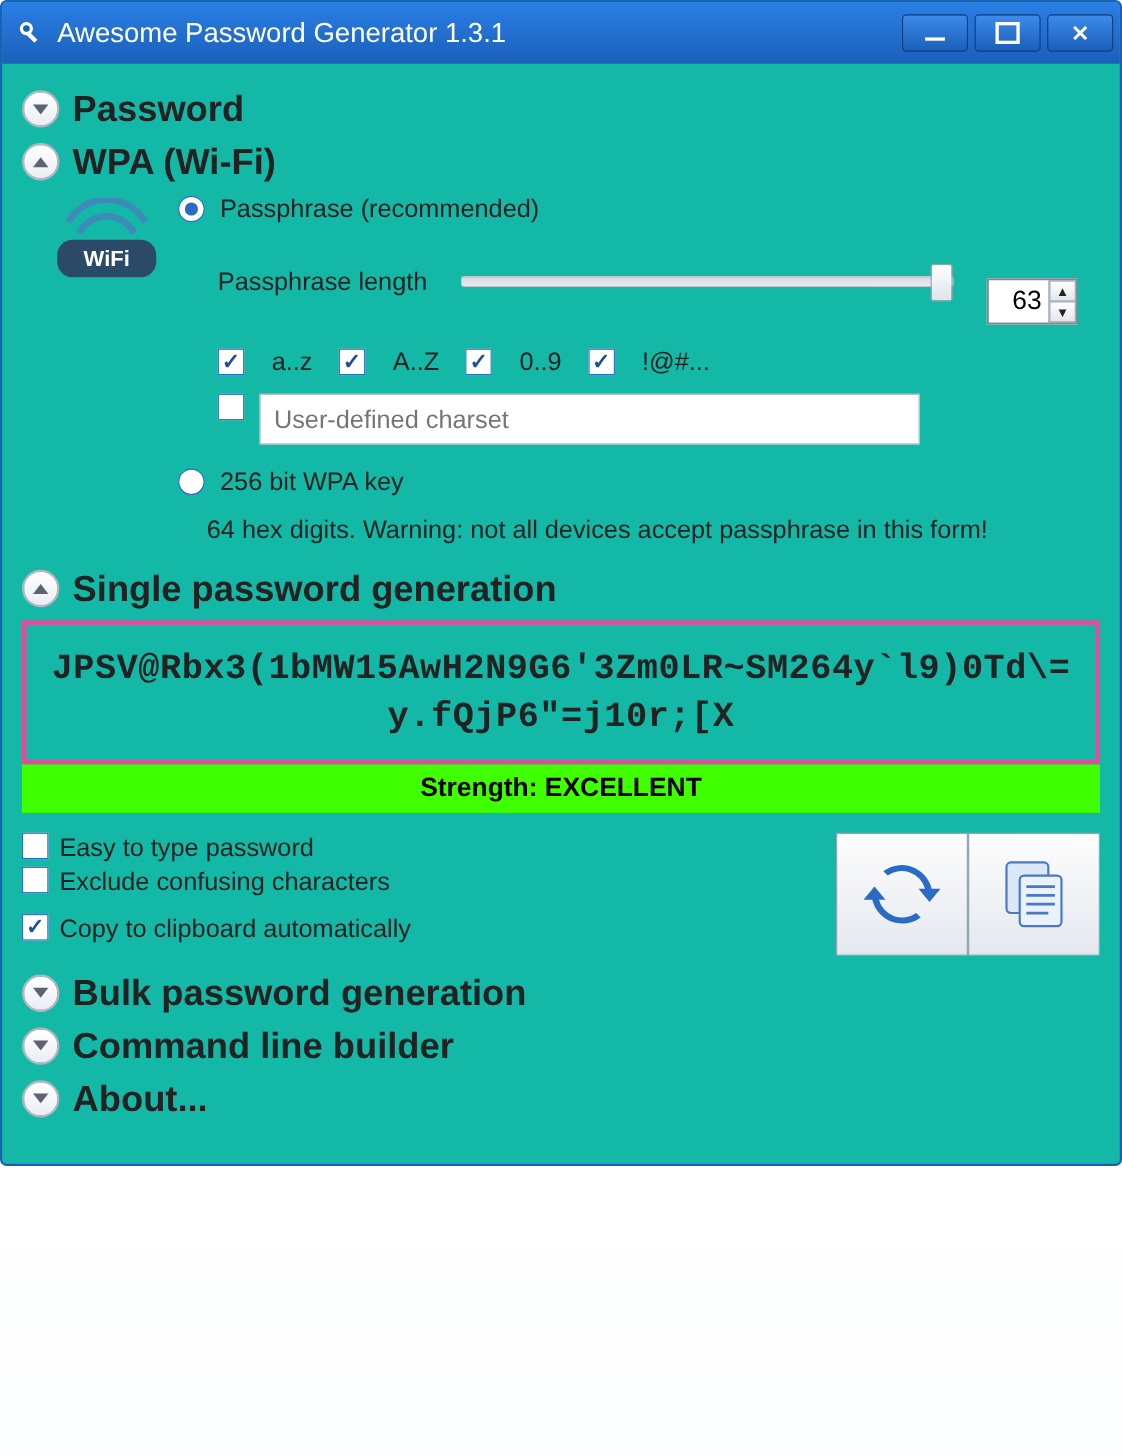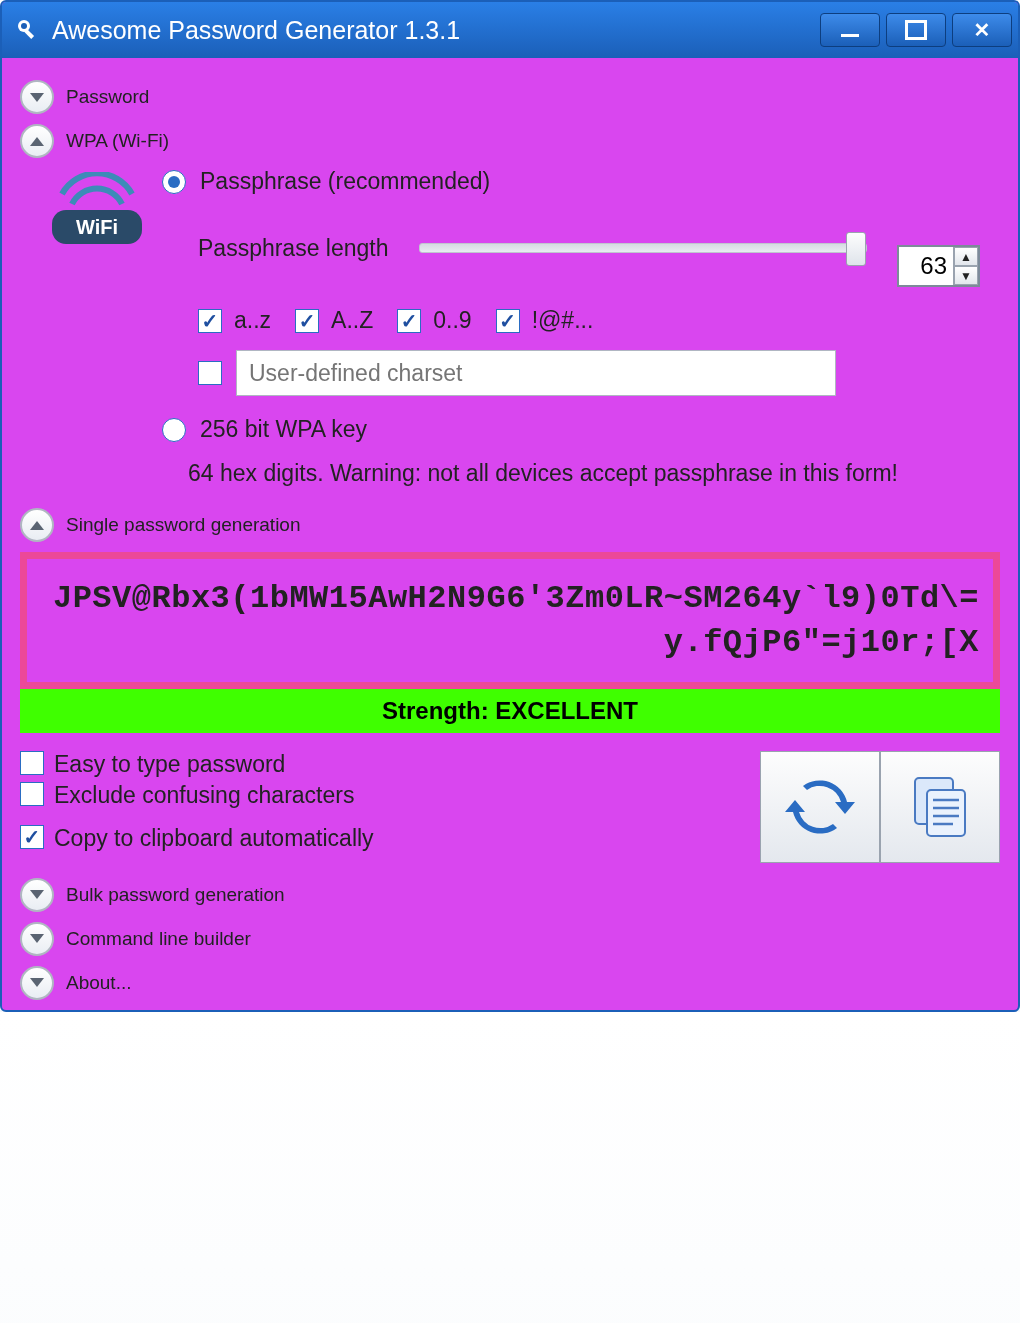--- a/index.html
+++ b/index.html
@@ -8,22 +8,23 @@
     background: linear-gradient(180deg,#ffffff 0%, #f3f7fb 100%);
     font-family: "Segoe UI", Tahoma, Arial, sans-serif;
     font-size: 23px;
     color: #222;
     width: 1020px;
   }
   .window {
     width: 1020px;
     border: 2px solid #1b5fb8;
     border-radius: 6px;
-    background: #d946ef;
+    background: #14b8a6;
     position: relative;
+    padding-bottom: 30px;
   }
   .titlebar {
     height: 56px;
     background: linear-gradient(180deg,#2a7fe6 0%,#1b5fb8 100%);
     display: flex;
     align-items: center;
     padding: 0 6px 0 12px;
     border-radius: 4px 4px 0 0;
   }
   .title-icon {
@@ -57,21 +58,21 @@
   .expand-btn {
     width: 34px; height: 34px;
     border: 2px solid #b0b6c2;
     border-radius: 50%;
     background: linear-gradient(180deg,#fff 0%, #e9edf3 100%);
     display:flex;align-items:center;justify-content:center;
     margin-right: 12px;
     cursor:pointer;
     flex-shrink:0;
   }
-  .section-title { font-weight: normal; font-size: 19px; }
+  .section-title { font-weight: bold; font-size: 33px; }
   .wpa-body { padding-left: 0px; }
   .wpa-row { display:flex; align-items:flex-start; }
   .wifi-logo { width: 120px; padding-top: 4px; flex-shrink:0; margin-left:22px; }
   .wpa-main { flex:1; padding-right:20px; }
   .radio-row { display:flex; align-items:center; margin-bottom:14px;}
   .radio {
     width:24px;height:24px;border:1.5px solid #2a6cc3;border-radius:50%;
     margin-right:14px;display:flex;align-items:center;justify-content:center;
     background:#fff;position:relative;flex-shrink:0;
   }
@@ -101,31 +102,31 @@
     width:24px;flex:1;font-size:12px;display:flex;align-items:center;justify-content:center;
     border:1px solid #9aa3af;background:linear-gradient(180deg,#fff,#e2e6ec);cursor:pointer;
   }
   .charset-row{display:flex;gap:24px;margin-left:36px;margin-bottom:16px;align-items:center;}
   .checkbox{
     width:24px;height:24px;border:1.8px solid #2a6cc3;background:#fff;
     display:flex;align-items:center;justify-content:center;flex-shrink:0;
     cursor:pointer;
   }
   .checkbox.checked::after{content:"✓";color:#1f4fa0;font-size:20px;font-weight:bold;line-height:1;}
-  .cb-item{display:flex;align-items:center;gap:12px;}
-  .userdef-row{display:flex;align-items:center;gap:14px;margin-left:36px;margin-bottom:20px;}
+  .cb-item{display:flex;align-items:center;gap:25px;}
+  .userdef-row{display:flex;gap:14px;margin-left:36px;margin-bottom:20px;}
   .userdef-input{
     flex:1;height:46px;border:1px solid #b0b6c2;padding:0 12px;
     font-size:23px;color:#888;font-family:inherit;max-width:600px;
   }
   .hex-note{margin-left:26px;margin-top:10px;line-height:1.45;color:#222;padding-right:40px;}
   .password-box{
-    border:7px solid #ec4899;margin:10px 0 0 0;padding:18px 14px;
+    border:4px solid #ec4899;margin:10px 0 0 0;padding:18px 14px;
     font-family:"Courier New",monospace;font-weight:bold;font-size:32px;
-    letter-spacing:0.5px;text-align:right;line-height:1.35;word-break:break-all;
+    letter-spacing:0.5px;text-align:center;line-height:1.35;word-break:break-all;
   }
   .strength-bar{
     background:#3fff00;color:#000;text-align:center;padding:8px 0;font-size:24px;
     margin-bottom:18px;
     font-weight:bold;
   }
   .opts-row{display:flex;align-items:flex-start;gap:20px;}
   .opts-left{flex:1;}
   .opt{display:flex;gap:10px;margin-bottom:4px;}
   .opt-group{margin-bottom:16px;}

